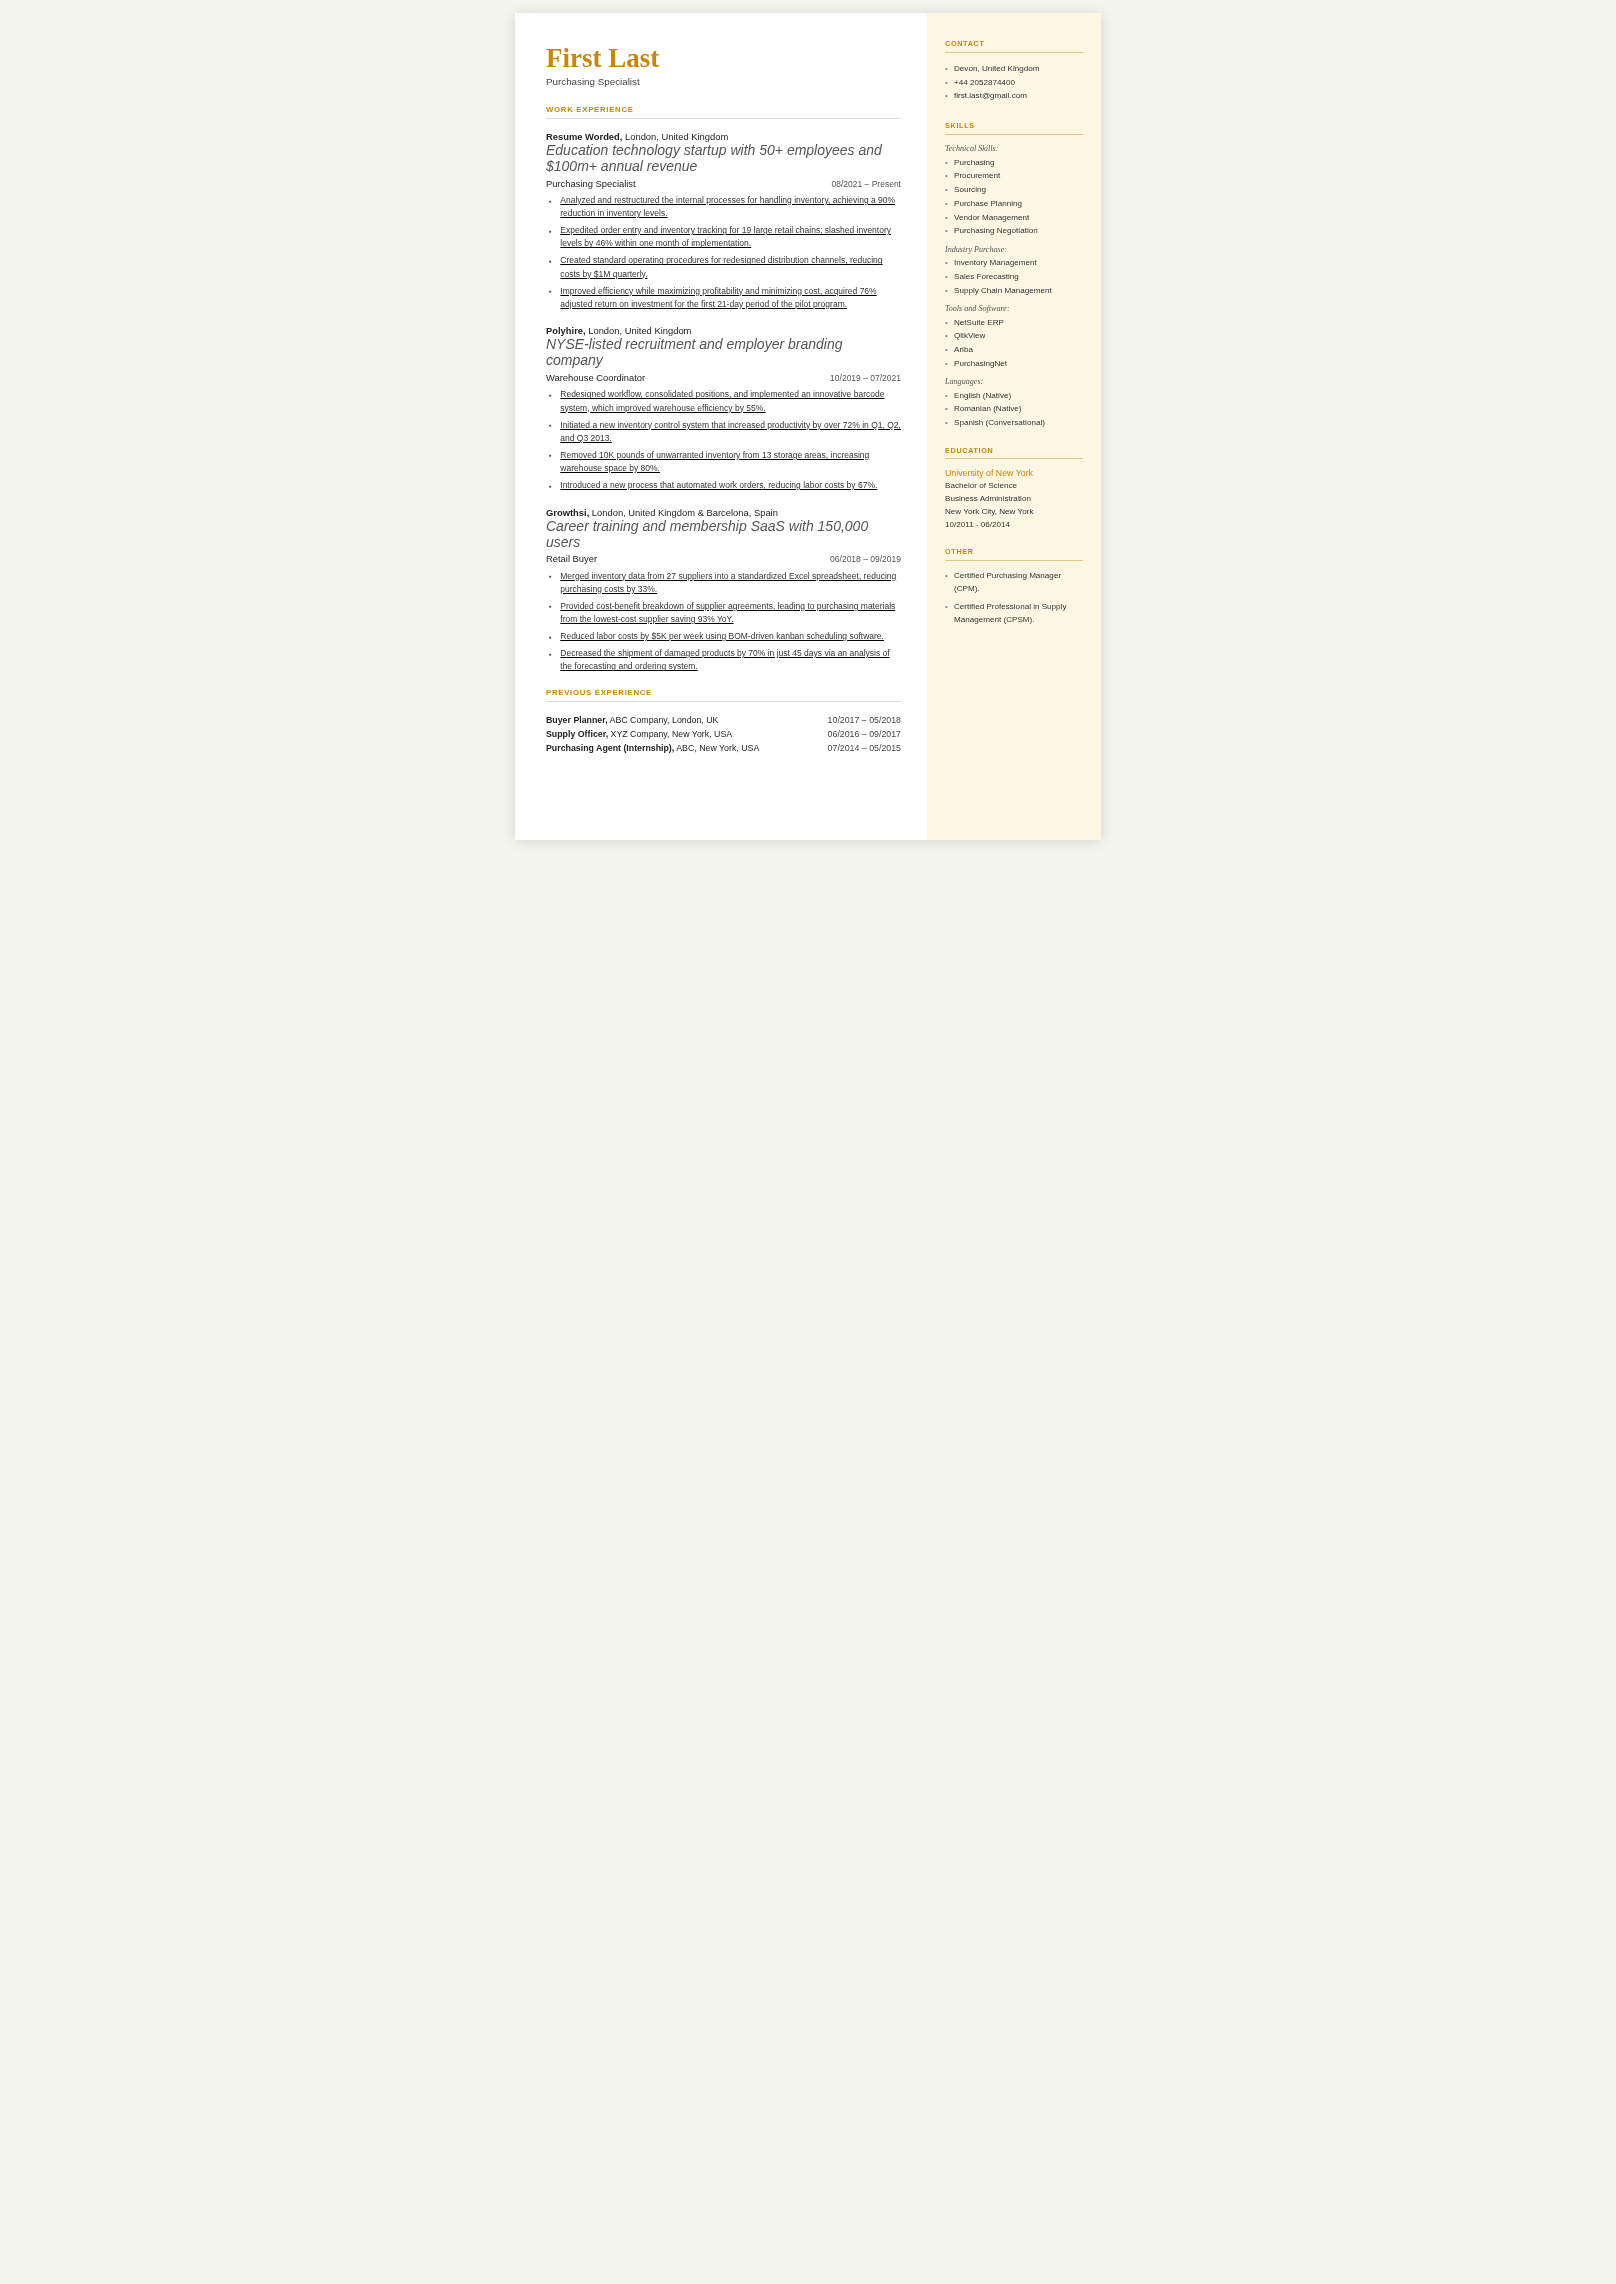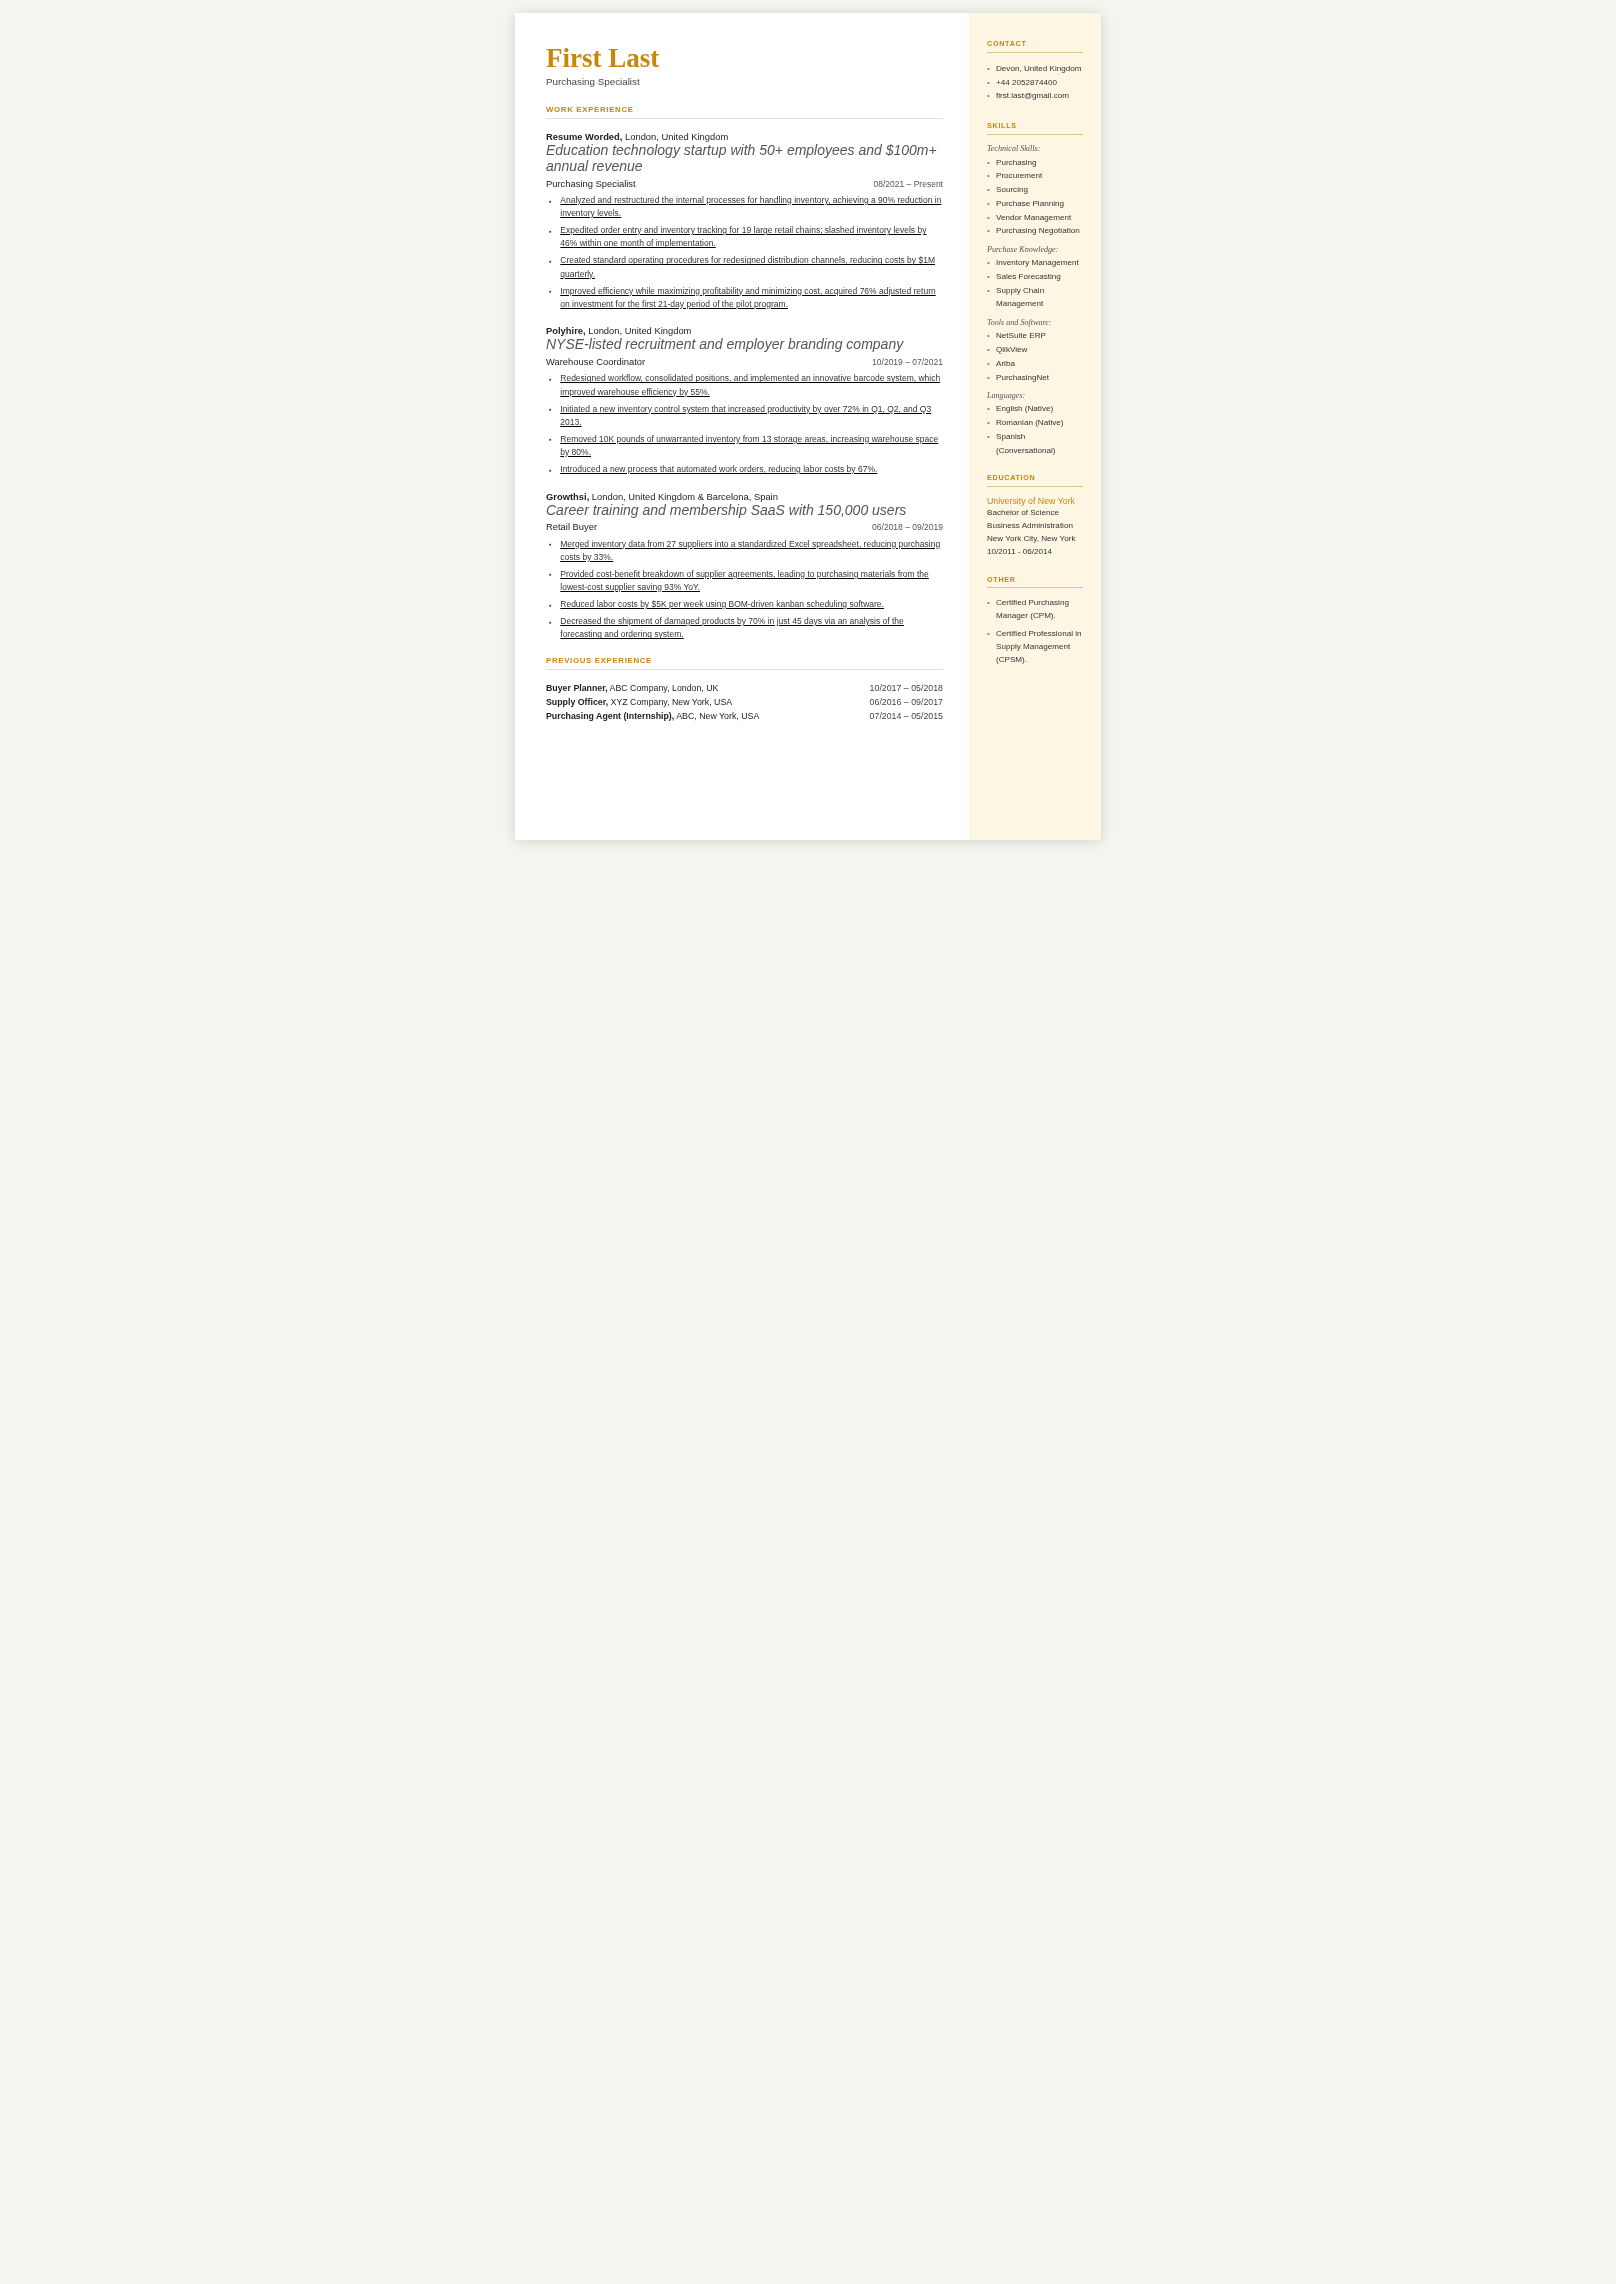--- a/index.html
+++ b/index.html
@@ -129,21 +129,21 @@
       color: #222;
       padding-right: 13px;
     }
     .prev-exp-table td:last-child {
       color: #444;
       text-align: right;
       white-space: nowrap;
     }
     
     .right-col {
-      width: 132px;
+      width: 174px;
       background: #fdf6e3;
       padding: 26px 18px 26px 18px;
       flex-shrink: 0;
     }
     .right-section-heading {
       font-size: 7.2px;
       font-weight: 700;
       color: #c8860a;
       letter-spacing: 0.7px;
       text-transform: uppercase;
@@ -341,21 +341,21 @@
       <div class="skill-category">Technical Skills:</div>
       <ul class="skill-list">
         <li>Purchasing</li>
         <li>Procurement</li>
         <li>Sourcing</li>
         <li>Purchase Planning</li>
         <li>Vendor Management</li>
         <li>Purchasing Negotiation</li>
       </ul>
 
-      <div class="skill-category">Purchase Knowledge:</div>
+      <div class="skill-category">Industry Purchase:</div>
       <ul class="skill-list">
         <li>Inventory Management</li>
         <li>Sales Forecasting</li>
         <li>Supply Chain Management</li>
       </ul>
 
       <div class="skill-category">Tools and Software:</div>
       <ul class="skill-list">
         <li>NetSuite ERP</li>
         <li>QlikView</li>

